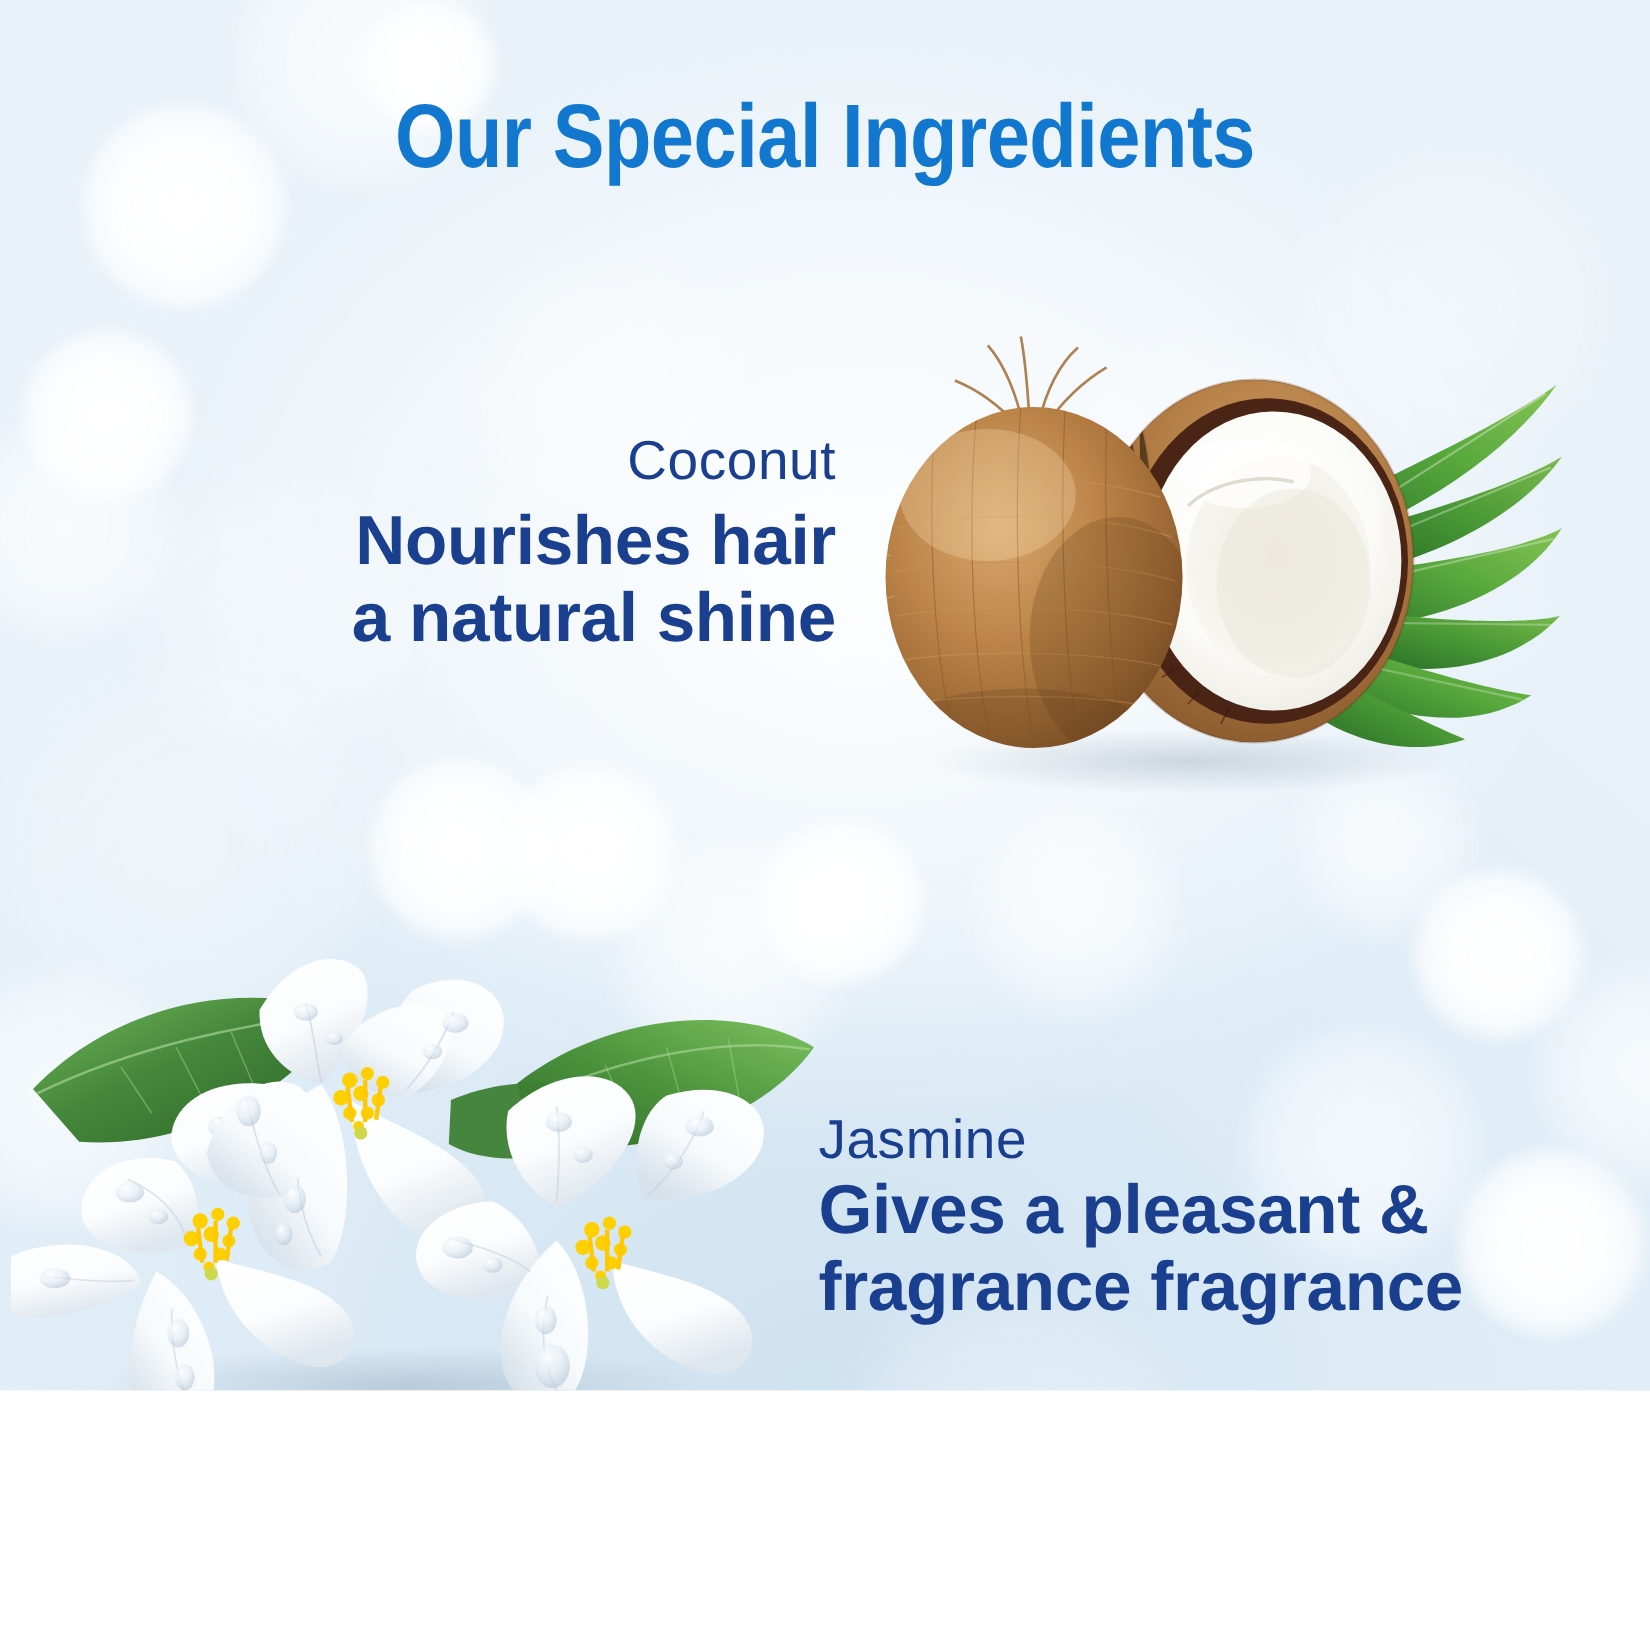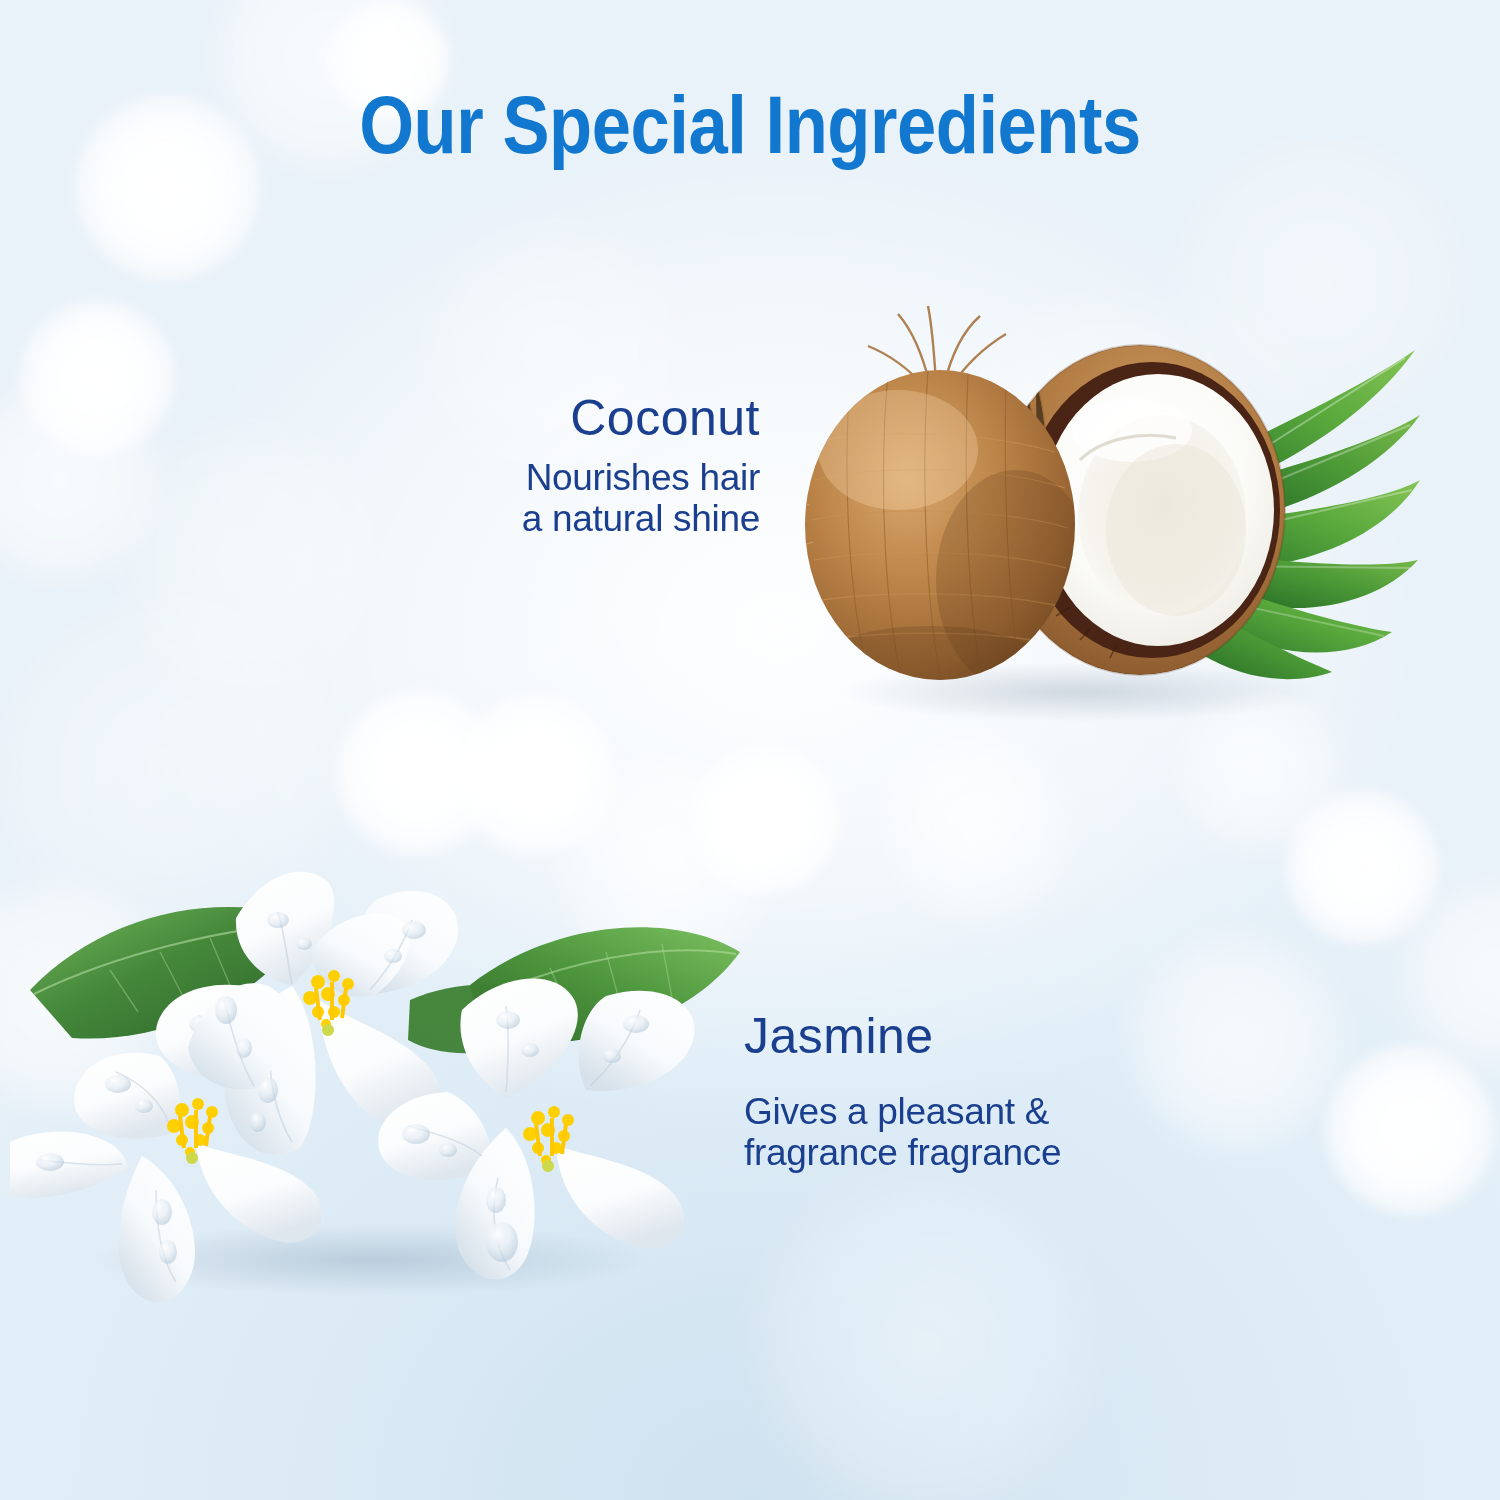--- a/index.html
+++ b/index.html
@@ -4,21 +4,21 @@
 <style>
   html, body {
     margin: 0;
     padding: 0;
     background: #ffffff;
   }
 
   #poster {
     position: relative;
     width: 1500px;
-    height: 1500px;
+    height: 1264px;
     overflow: hidden;
     font-family: "Liberation Sans", sans-serif;
     
     background:
       radial-gradient(ellipse 900px 700px at 52% 42%, rgba(255,255,255,0.95) 0%, rgba(255,255,255,0.55) 38%, rgba(255,255,255,0.0) 72%),
       radial-gradient(ellipse 1100px 900px at 50% 100%, #cfe2f0 0%, #dcebf6 45%, #e9f2f9 100%),
       linear-gradient(160deg, #e6f0f8 0%, #dfecf6 35%, #d6e7f3 70%, #cfe3f1 100%);
   }
 
   
@@ -74,22 +74,22 @@
   .ing-heading {
     font-family: "Liberation Sans", sans-serif;
     font-weight: 400;
     font-size: 50px;
     color: #1b3f8f;
     letter-spacing: 0.5px;
     line-height: 1.05;
   }
   .ing-desc {
     font-family: "Liberation Sans", sans-serif;
-    font-weight: 400;
-    font-size: 37px;
+    font-weight: 700;
+    font-size: 63px;
     color: #1b3f8f;
     line-height: 1.12;
     letter-spacing: -0.3px;
   }
 
   #coconut-text {
     position: absolute;
     top: 392px;
     left: 100px;
     width: 660px;
@@ -97,21 +97,21 @@
   }
   #coconut-text .ing-desc { margin-top: 12px; }
 
   #jasmine-text {
     position: absolute;
     top: 1010px;
     left: 744px;
     width: 700px;
     text-align: left;
   }
-  #jasmine-text .ing-desc { margin-top: 28px; }
+  #jasmine-text .ing-desc { margin-top: 2px; }
 
   
   .art {
     position: absolute;
     pointer-events: none;
   }
   #coconut-art { top: 280px; left: 780px; width: 640px; height: 460px; }
   #jasmine-art { top: 860px; left: 10px; width: 740px; height: 450px; }
 </style>
 </head>

